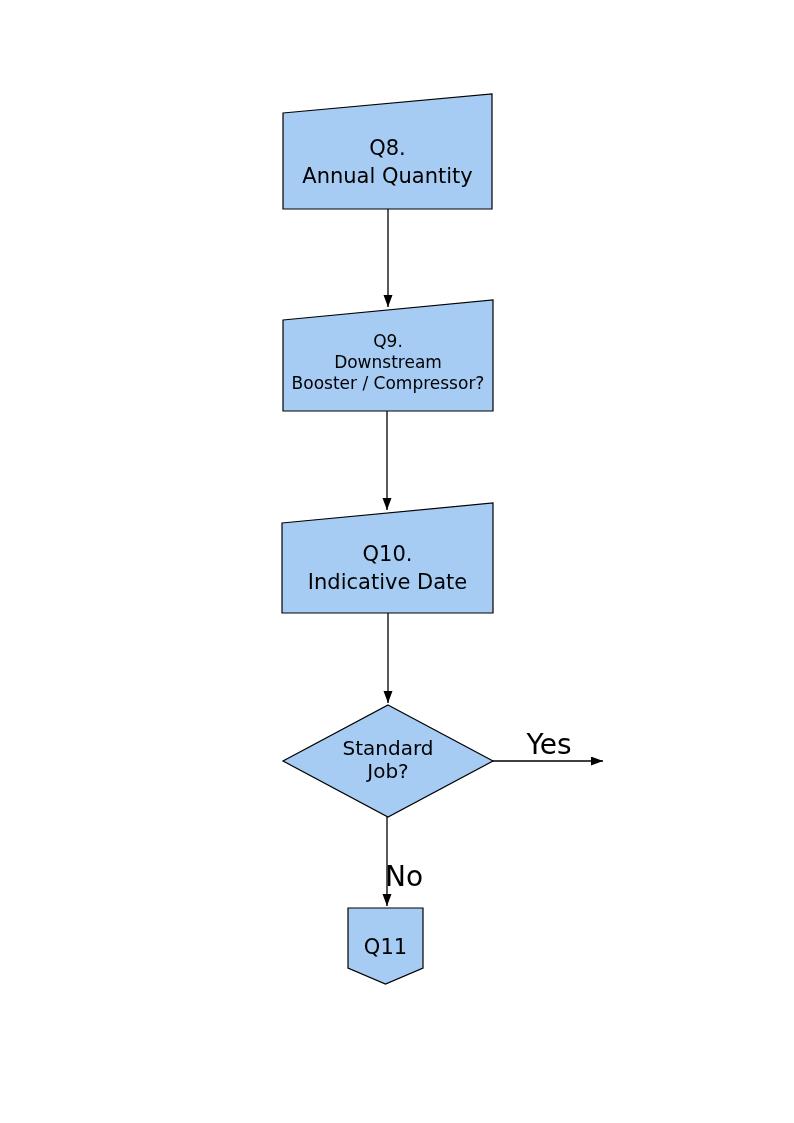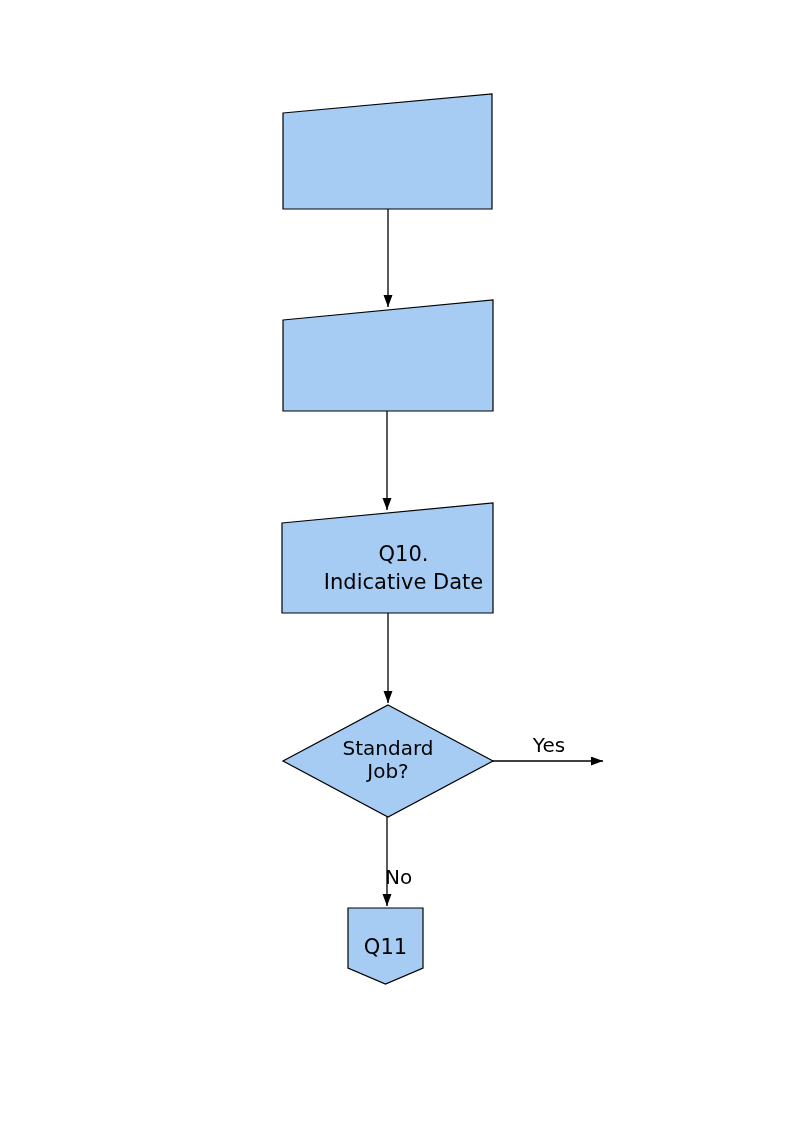--- a/index.html
+++ b/index.html
@@ -34,35 +34,35 @@
     white-space: pre-line;
     color: #000000;
   }
 
   .n-q8  { left: 283px; top: 94px;  width: 209px; height: 115px; }
   .n-q8 .label  { top: 40px; font-size: 21px; line-height: 28px; }
 
   .n-q9  { left: 283px; top: 300px; width: 210px; height: 111px; }
   .n-q9 .label  { top: 31px; font-size: 17px; line-height: 21px; }
 
-  .n-q10 { left: 282px; top: 503px; width: 211px; height: 110px; padding-left: 32px; }
+  .n-q10 { left: 282px; top: 503px; width: 211px; height: 110px; }
   .n-q10 .label { top: 37px; font-size: 21px; line-height: 28px; }
 
   .n-dec { left: 283px; top: 705px; width: 210px; height: 112px; }
   .n-dec .label { top: 32px; font-size: 20px; line-height: 23px; }
 
   .n-q12 { left: 605px; top: 723px; width: 75px; height: 76px; }
   .n-q12 .label { top: 14px; font-size: 21px; line-height: 24px; }
 
   .n-q11 { left: 348px; top: 908px; width: 75px; height: 76px; }
   .n-q11 .label { top: 15px; font-size: 21px; line-height: 24px; margin-top: 12px; }
 
   .edge-label {
     position: absolute;
-    font-size: 20px;
+    font-size: 28px;
     line-height: 28px;
     color: #000000;
     white-space: nowrap;
   }
   .yes-label { left: 519px; top: 731px; width: 60px; text-align: center; }
   .no-label  { left: 385px; top: 818px; margin-top: 45px; }
 </style>
 </head>
 <body>
 
@@ -78,26 +78,31 @@
     <line x1="387" y1="411" x2="387" y2="510" marker-end="url(#arrow)"></line>
     <line x1="388" y1="613" x2="388" y2="703" marker-end="url(#arrow)"></line>
     <line x1="492" y1="761" x2="603" y2="761" marker-end="url(#arrow)"></line>
     <line x1="387" y1="817" x2="387" y2="906" marker-end="url(#arrow)"></line>
   </svg>
 
   <div class="node n-q8">
     <svg width="209" height="115" viewBox="0 0 209 115" xmlns="http://www.w3.org/2000/svg">
       <polygon points="0,19 209,0 209,115 0,115" fill="#A6CCF4"></polygon>
     </svg>
+    <div class="label">Q8.
+Annual Quantity</div>
   </div>
 
   <div class="node n-q9">
     <svg width="210" height="111" viewBox="0 0 210 111" xmlns="http://www.w3.org/2000/svg">
       <polygon points="0,20 210,0 210,111 0,111" fill="#A6CCF4"></polygon>
     </svg>
+    <div class="label">Q9.
+Downstream
+Booster / Compressor?</div>
   </div>
 
   <div class="node n-q10">
     <svg width="211" height="110" viewBox="0 0 211 110" xmlns="http://www.w3.org/2000/svg">
       <polygon points="0,20 211,0 211,110 0,110" fill="#A6CCF4"></polygon>
     </svg>
     <div class="label">Q10.
 Indicative Date</div>
   </div>
 

